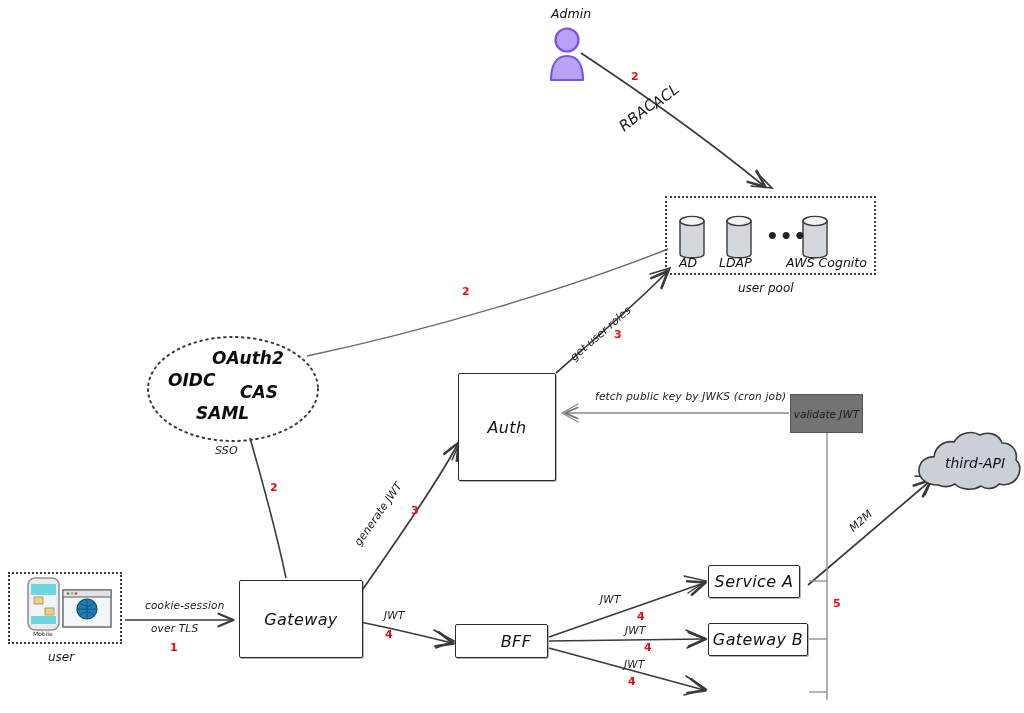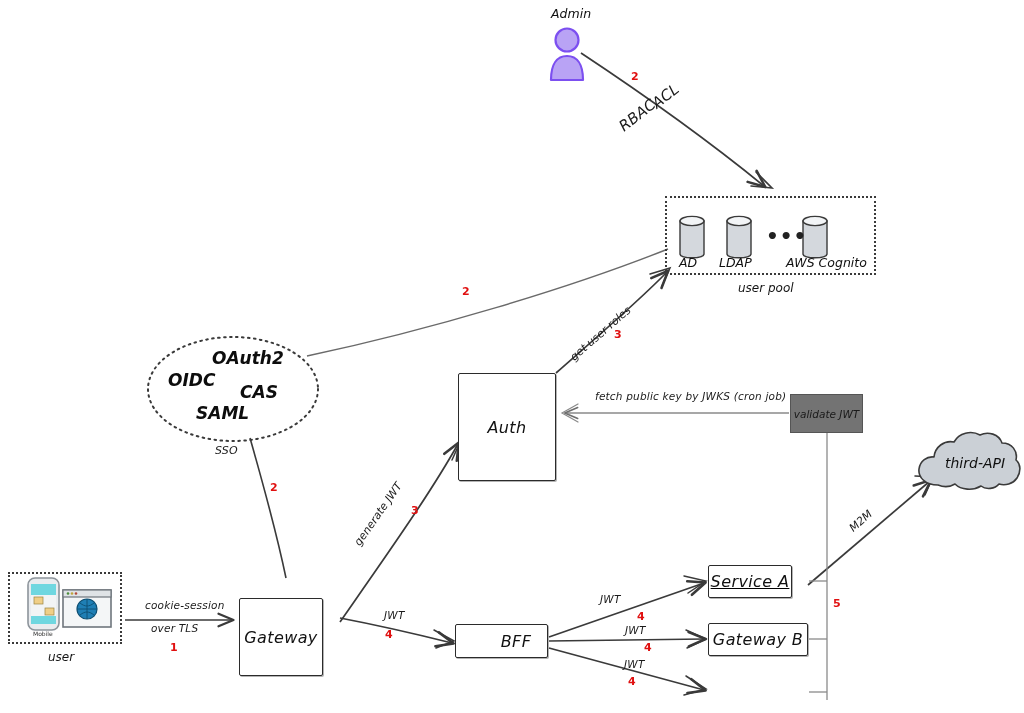--- a/index.html
+++ b/index.html
@@ -251,33 +251,33 @@
       <rect x="63" y="590" width="48" height="37" fill="#f4f6f7" stroke="#6f767c" stroke-width="1.6"></rect>
       <rect x="63" y="590" width="48" height="7" fill="#dfe3e6" stroke="#6f767c" stroke-width="1.2"></rect>
       <circle cx="68" cy="593.5" r="1.3" fill="#4c8c3a"></circle>
       <circle cx="72" cy="593.5" r="1.3" fill="#c0a43c"></circle>
       <circle cx="76" cy="593.5" r="1.3" fill="#b34a3a"></circle>
       <circle cx="87" cy="609" r="10" fill="#1f7fb5" stroke="#0d4f73" stroke-width="1.2"></circle>
       <path d="M77,609 L97,609 M87,599 L87,619 M80,603 C85,607 89,607 94,603 M80,615 C85,611 89,611 94,615" stroke="#0d4f73" stroke-width=".9" fill="none"></path>
     </g>
   </svg>
 
-  <div class="node boxed" style="left:239px; top:598px; width:84px; height:78px;">
+  <div class="node boxed" style="left:239px; top:580px; width:124px; height:78px;">
     <span class="node-label">Gateway</span>
   </div>
 
   <div class="node boxed" style="left:458px; top:373px; width:98px; height:108px;">
     <span class="node-label">Auth</span>
   </div>
 
   <div class="node boxed" style="left:455px; top:624px; width:93px; height:34px;padding-left:29px;">
     <span class="node-label">BFF</span>
   </div>
 
-  <div class="node boxed" style="left:708px; top:565px; width:84px; height:33px;text-decoration:underline;">
+  <div class="node boxed" style="left:708px; top:565px; width:92px; height:33px;">
     <span class="node-label">Service A</span>
   </div>
 
   <div class="node boxed" style="left:708px; top:623px; width:100px; height:33px;">
     <span class="node-label">Gateway B</span>
   </div>
 
 
   <div class="node" style="left:790px; top:394px; width:73px; height:39px; border:1.2px solid #555; background:#737373;">
     <span style="font-size:10.5px; font-style:italic; color:#1a1a1a;">validate JWT</span>

